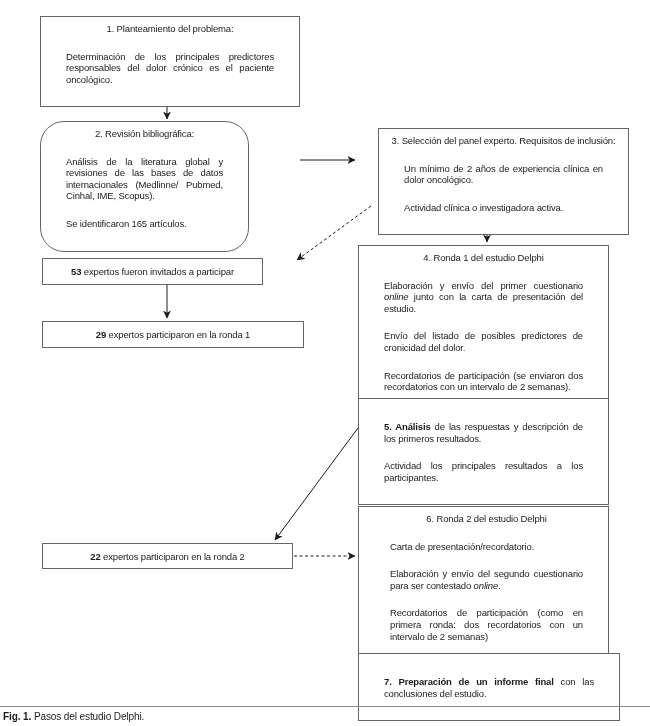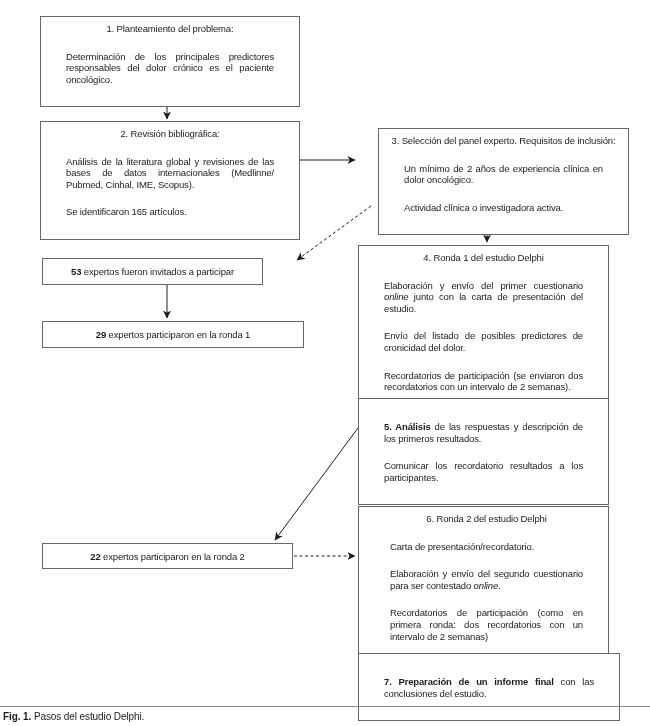--- a/index.html
+++ b/index.html
@@ -73,21 +73,21 @@
     <line x1="358" y1="428" x2="275" y2="540" stroke="#1c1c1c" stroke-width="1" marker-end="url(#ah)"></line>
     <line x1="294" y1="556" x2="355" y2="556" stroke="#1c1c1c" stroke-width="1" stroke-dasharray="3,2.5" marker-end="url(#ah)"></line>
     <line x1="487" y1="600" x2="487" y2="650" stroke="#1c1c1c" stroke-width="1" marker-end="url(#ah)"></line>
   </svg>
 
   <div class="box" style="left:40px;top:16px;width:260px;min-height:67px;">
     <h3>1. Planteamiento del problema:</h3>
     <p>Determinación de los principales predictores responsables del dolor crónico es el paciente oncológico.</p>
   </div>
 
-  <div class="box" style="left:40px;top:121px;width:260px;min-height:97px;">
+  <div class="box" style="left:40px;top:121px;width:209px;min-height:97px;border-radius:24px;">
     <h3>2. Revisión bibliográfica:</h3>
     <p>Análisis de la literatura global y revisiones de las bases de datos internacionales (Medlinne/ Pubmed, Cinhal, IME, Scopus).</p>
     <p>Se identificaron 165 artículos.</p>
   </div>
 
   <div class="box tight" style="left:378px;top:128px;width:251px;min-height:77px;">
     <h3 style="margin-bottom:1px;">3. Selección del panel experto. Requisitos de inclusión:</h3>
     <p>Un mínimo de 2 años de experiencia clínica en dolor oncológico.</p>
     <p>Actividad clínica o investigadora activa.</p>
   </div>
@@ -102,21 +102,21 @@
 
   <div class="box tight" style="left:358px;top:245px;width:251px;min-height:110px;">
     <h3>4. Ronda 1 del estudio Delphi</h3>
     <p><span>Elaboración y envío del primer cuestionario </span><span class="i">online</span><span> junto con la carta de presentación del estudio.</span></p>
     <p>Envío del listado de posibles predictores de cronicidad del dolor.</p>
     <p>Recordatorios de participación (se enviaron dos recordatorios con un intervalo de 2 semanas).</p>
   </div>
 
   <div class="box" style="left:358px;top:398px;width:251px;min-height:60px;">
     <p><span class="b">5. Análisis</span><span> de las respuestas y descripción de los primeros resultados.</span></p>
-    <p>Comunicar los recordatorio resultados a los participantes.</p>
+    <p>Actividad los principales resultados a los participantes.</p>
   </div>
 
   <div class="box semi" style="left:358px;top:506px;width:251px;min-height:94px;padding-left:15px;">
     <h3 style="margin-bottom:1px;">6. Ronda 2 del estudio Delphi</h3>
     <p>Carta de presentación/recordatorio.</p>
     <p><span>Elaboración y envío del segundo cuestionario para ser contestado </span><span class="i">online</span><span>.</span></p>
     <p>Recordatorios de participación (como en primera ronda: dos recordatorios con un intervalo de 2 semanas)</p>
   </div>
 
   <div class="smallbox" style="left:42px;top:543px;width:251px;height:26px;">

